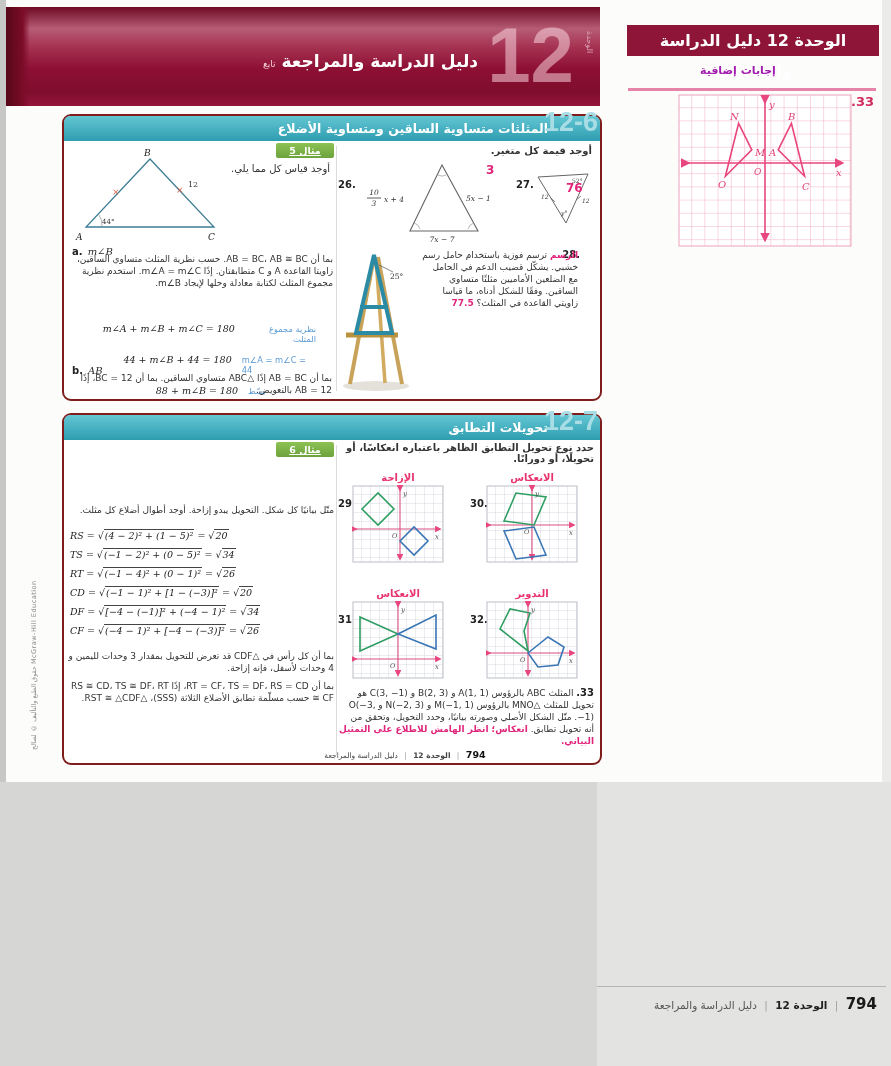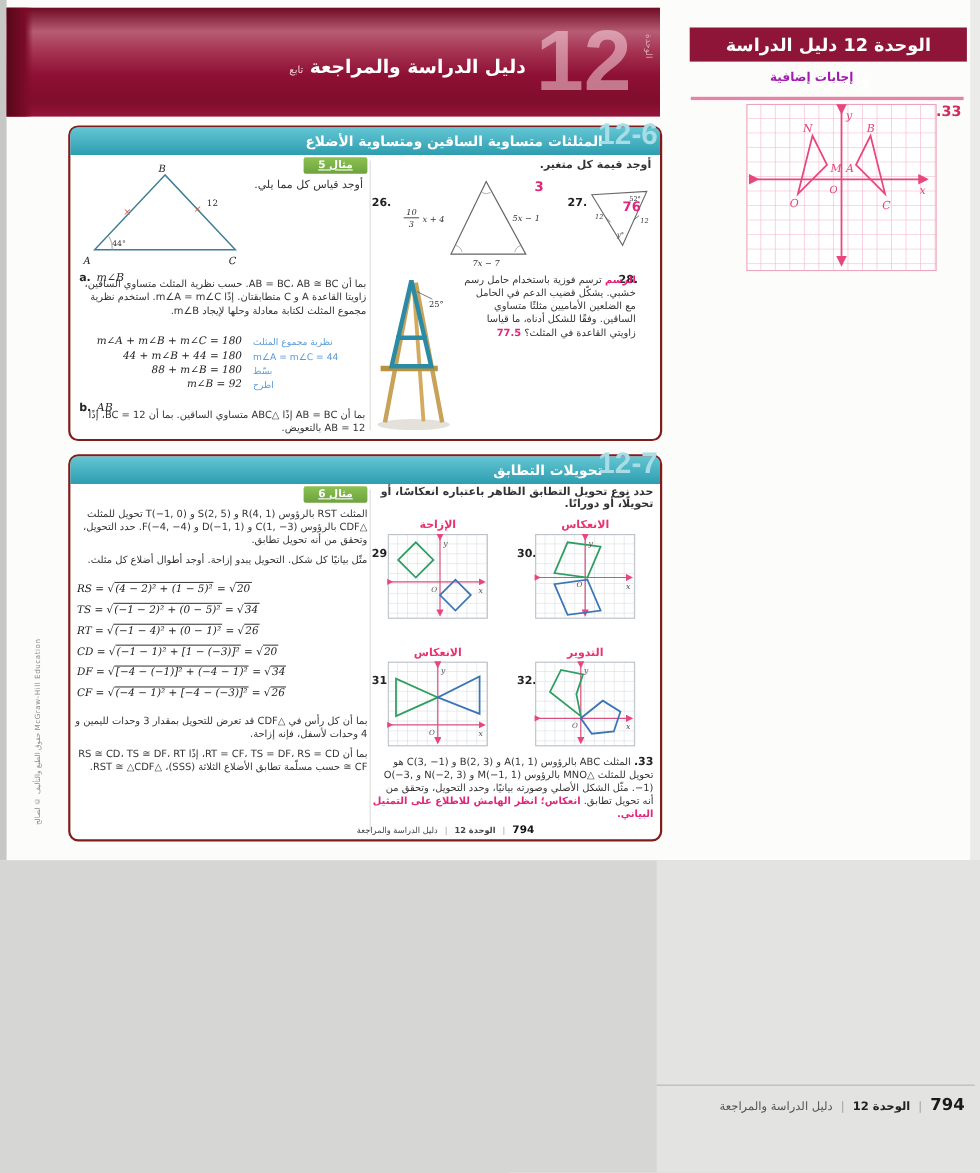--- a/index.html
+++ b/index.html
@@ -40,21 +40,21 @@
   .bdiv{position:absolute;left:272px;top:30px;bottom:8px;width:1px;background:#dcdcd8;}
   .colL{position:absolute;left:4px;top:27px;width:266px;bottom:4px;}
   .colR{position:absolute;left:274px;top:27px;width:258px;bottom:4px;}
   .chip{position:absolute;right:0;top:0;width:58px;height:15px;border-radius:2px;
     background:linear-gradient(180deg,#8cc153,#6da33d);color:#fff;font-weight:bold;font-size:9.5px;
     text-align:center;line-height:15px;direction:rtl;text-decoration:underline;}
   .instr{direction:rtl;text-align:right;font-size:10px;font-weight:bold;color:#333;unicode-bidi:plaintext;}
   .para{direction:rtl;text-align:right;font-size:9px;line-height:12px;color:#333;unicode-bidi:plaintext;}
   .plabel{font-weight:bold;font-size:10px;color:#222;}
   .mi{font-family:"DejaVu Serif",serif;font-style:italic;}
-  .eqrow{display:flex;direction:ltr;margin:0;height:13px;}
+  .eqrow{display:flex;direction:ltr;margin:18px;height:13px;}
   .eq{width:152px;text-align:right;font-family:"DejaVu Serif",serif;font-style:italic;font-size:9.5px;color:#222;direction:ltr;}
   .note{margin-left:10px;font-size:8.3px;color:#5b9bd5;unicode-bidi:plaintext;direction:rtl;padding-top:1px;}
   .rrow{direction:ltr;font-family:"DejaVu Serif",serif;font-style:italic;font-size:9.5px;color:#222;height:19px;}
   .vinc{border-top:1px solid #444;padding:0 1px;}
   .sqrt{font-style:normal;}
   .num{font-weight:bold;font-size:10px;color:#222;}
   .magenta{color:#e0257b;font-weight:bold;}
   .ans{position:absolute;color:#e0257b;font-weight:bold;font-size:12px;z-index:2;}
   .cell-label{position:absolute;width:92px;text-align:center;color:#e8336e;font-weight:bold;font-size:10px;direction:rtl;}
   
@@ -228,21 +228,20 @@
 
   <div class="box b2">
     <div class="bhead">
       <span class="bhead-t">تحويلات التطابق</span>
     </div>
     <div class="bnum">12-7</div>
     <div class="bdiv"></div>
 
     <div class="colL">
       <div class="chip">مثال 6</div>
-      <div class="para abs" style="left:0;right:0;top:20px">المثلث RST بالرؤوس R(4, 1) و S(2, 5) و T(−1, 0) تحويل للمثلث △CDF بالرؤوس C(1, −3) و D(−1, 1) و F(−4, −4). حدد التحويل، وتحقق من أنه تحويل تطابق.</div>
       <div class="para abs" style="left:0;right:0;top:62px">مثّل بيانيًا كل شكل. التحويل يبدو إزاحة. أوجد أطوال أضلاع كل مثلث.</div>
       <div class="abs" style="left:2px;top:88px">
         <div class="rrow"><span class="mi">RS</span> = <span class="sqrt">√</span><span class="vinc">(4 − 2)² + (1 − 5)²</span> = <span class="sqrt">√</span><span class="vinc">20</span></div>
         <div class="rrow"><span class="mi">TS</span> = <span class="sqrt">√</span><span class="vinc">(−1 − 2)² + (0 − 5)²</span> = <span class="sqrt">√</span><span class="vinc">34</span></div>
         <div class="rrow"><span class="mi">RT</span> = <span class="sqrt">√</span><span class="vinc">(−1 − 4)² + (0 − 1)²</span> = <span class="sqrt">√</span><span class="vinc">26</span></div>
         <div class="rrow"><span class="mi">CD</span> = <span class="sqrt">√</span><span class="vinc">(−1 − 1)² + [1 − (−3)]²</span> = <span class="sqrt">√</span><span class="vinc">20</span></div>
         <div class="rrow"><span class="mi">DF</span> = <span class="sqrt">√</span><span class="vinc">[−4 − (−1)]² + (−4 − 1)²</span> = <span class="sqrt">√</span><span class="vinc">34</span></div>
         <div class="rrow"><span class="mi">CF</span> = <span class="sqrt">√</span><span class="vinc">(−4 − 1)² + [−4 − (−3)]²</span> = <span class="sqrt">√</span><span class="vinc">26</span></div>
       </div>
       <div class="para abs" style="left:0;right:0;top:208px">بما أن كل رأس في △CDF قد تعرض للتحويل بمقدار 3 وحدات لليمين و 4 وحدات لأسفل، فإنه إزاحة.</div>

